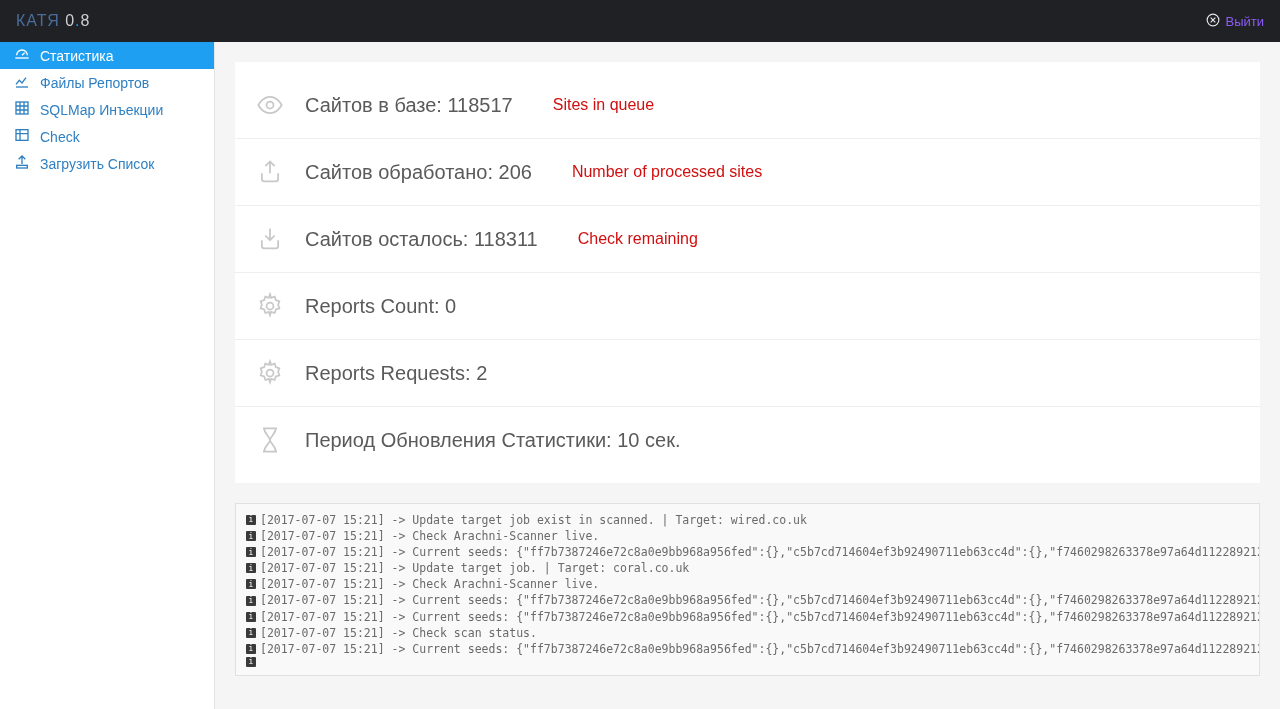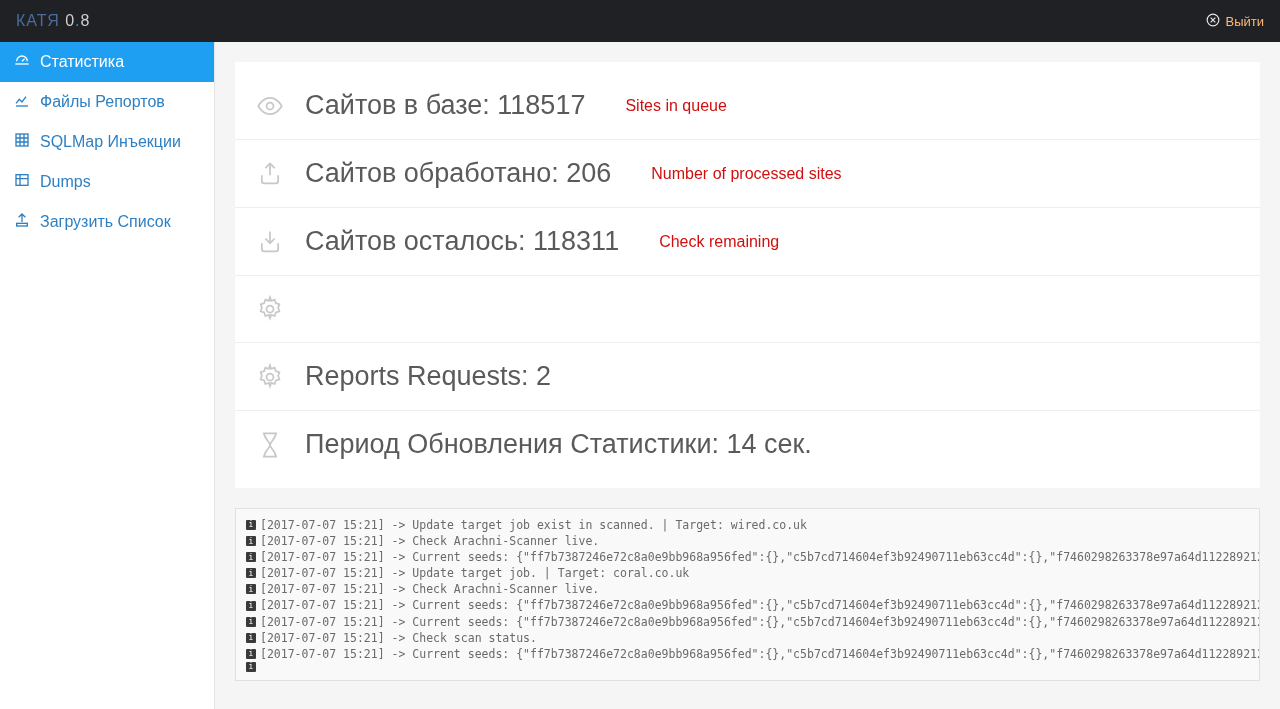--- a/index.html
+++ b/index.html
@@ -19,43 +19,43 @@
     padding: 16px 16px;
   }
   .brand {
     color: #4a6c9b;
     font-size: 16px;
     letter-spacing: 1px;
   }
   .brand .ver { color: #cfcfcf; }
   .brand .dot { color: #00a8ff; }
   .logout {
-    color: #fdba74;
+    color: #8b5cf6;
     font-size: 13px;
     display: flex;
     align-items: center;
     gap: 6px;
     cursor: pointer;
   }
   .logout svg { width: 14px; height: 14px; }
   .container {
     display: flex;
     height: calc(709px - 42px);
   }
   .sidebar {
     width: 215px;
     background: #ffffff;
     border-right: 1px solid #e5e5e5;
   }
   .nav-item {
     display: flex;
     align-items: center;
     gap: 10px;
-    padding: 10px 14px;
-    font-size: 16px;
+    padding: 4px 14px;
+    font-size: 14px;
     color: #2f80c2;
     cursor: pointer;
   }
   .nav-item.active {
     background: #1e9ff2;
     color: #ffffff;
   }
   .nav-item svg { width: 16px; height: 16px; flex-shrink: 0; }
   .main {
     flex: 1;
@@ -81,21 +81,21 @@
     width: 30px;
     height: 30px;
     color: #c8c8c8;
     display: flex;
     align-items: center;
     justify-content: center;
   }
   .stat-icon svg { width: 28px; height: 28px; }
   .stat-text {
     color: #5a5a5a;
-    font-size: 27px;
+    font-size: 20px;
   }
   .annot {
     color: #d10f0f;
     font-size: 16px;
     margin-left: 20px;
   }
   .log-panel {
     margin-top: 20px;
     background: #f9f9f9;
     border: 1px solid #e0e0e0;
@@ -174,21 +174,21 @@
       </span>
       <span>SQLMap Инъекции</span>
     </div>
     <div class="nav-item">
       <span>
         <svg viewBox="0 0 24 24" fill="none" stroke="currentColor" stroke-width="2">
             <rect x="3" y="4" width="18" height="16"></rect>
             <path d="M3 10h18M9 4v16"></path>
           </svg>
       </span>
-      <span>Dumps</span>
+      <span>Check</span>
     </div>
     <div class="nav-item">
       <span>
         <svg viewBox="0 0 24 24" fill="none" stroke="currentColor" stroke-width="2">
             <path d="M12 3v12M7 8l5-5 5 5"></path>
             <rect x="4" y="17" width="16" height="4"></rect>
           </svg>
       </span>
       <span>Загрузить Список</span>
     </div>
@@ -230,39 +230,40 @@
         <span class="annot">Check remaining</span>
       </div>
 
       <div class="stat-row">
         <div class="stat-icon">
           <svg viewBox="0 0 24 24" fill="none" stroke="currentColor" stroke-width="1.5">
               <circle cx="12" cy="12" r="3"></circle>
               <path d="M12 2l1 3 3-1 1 3 3 1-1 3 1 3-3 1-1 3-3-1-1 3-1-3-3 1-1-3-3-1 1-3-1-3 3-1 1-3 3 1z"></path>
             </svg>
         </div>
+        <span class="stat-text">Reports Count: 0</span>
       </div>
 
       <div class="stat-row">
         <div class="stat-icon">
           <svg viewBox="0 0 24 24" fill="none" stroke="currentColor" stroke-width="1.5">
               <circle cx="12" cy="12" r="3"></circle>
               <path d="M12 2l1 3 3-1 1 3 3 1-1 3 1 3-3 1-1 3-3-1-1 3-1-3-3 1-1-3-3-1 1-3-1-3 3-1 1-3 3 1z"></path>
             </svg>
         </div>
         <span class="stat-text">Reports Requests: 2</span>
       </div>
 
       <div class="stat-row">
         <div class="stat-icon">
           <svg viewBox="0 0 24 24" fill="none" stroke="currentColor" stroke-width="1.5">
               <path d="M6 2h12M6 22h12M7 2c0 5 5 7 5 10s-5 5-5 10M17 2c0 5-5 7-5 10s5 5 5 10"></path>
             </svg>
         </div>
-        <span class="stat-text">Период Обновления Статистики: 14 сек.</span>
+        <span class="stat-text">Период Обновления Статистики: 10 сек.</span>
       </div>
 
     </div>
 
     <div class="log-panel">
       <div class="log-line">
           <span class="log-badge">i</span>
           <span>[2017-07-07 15:21] -&gt; Update target job exist in scanned. | Target: wired.co.uk</span>
         </div>
       <div class="log-line">

